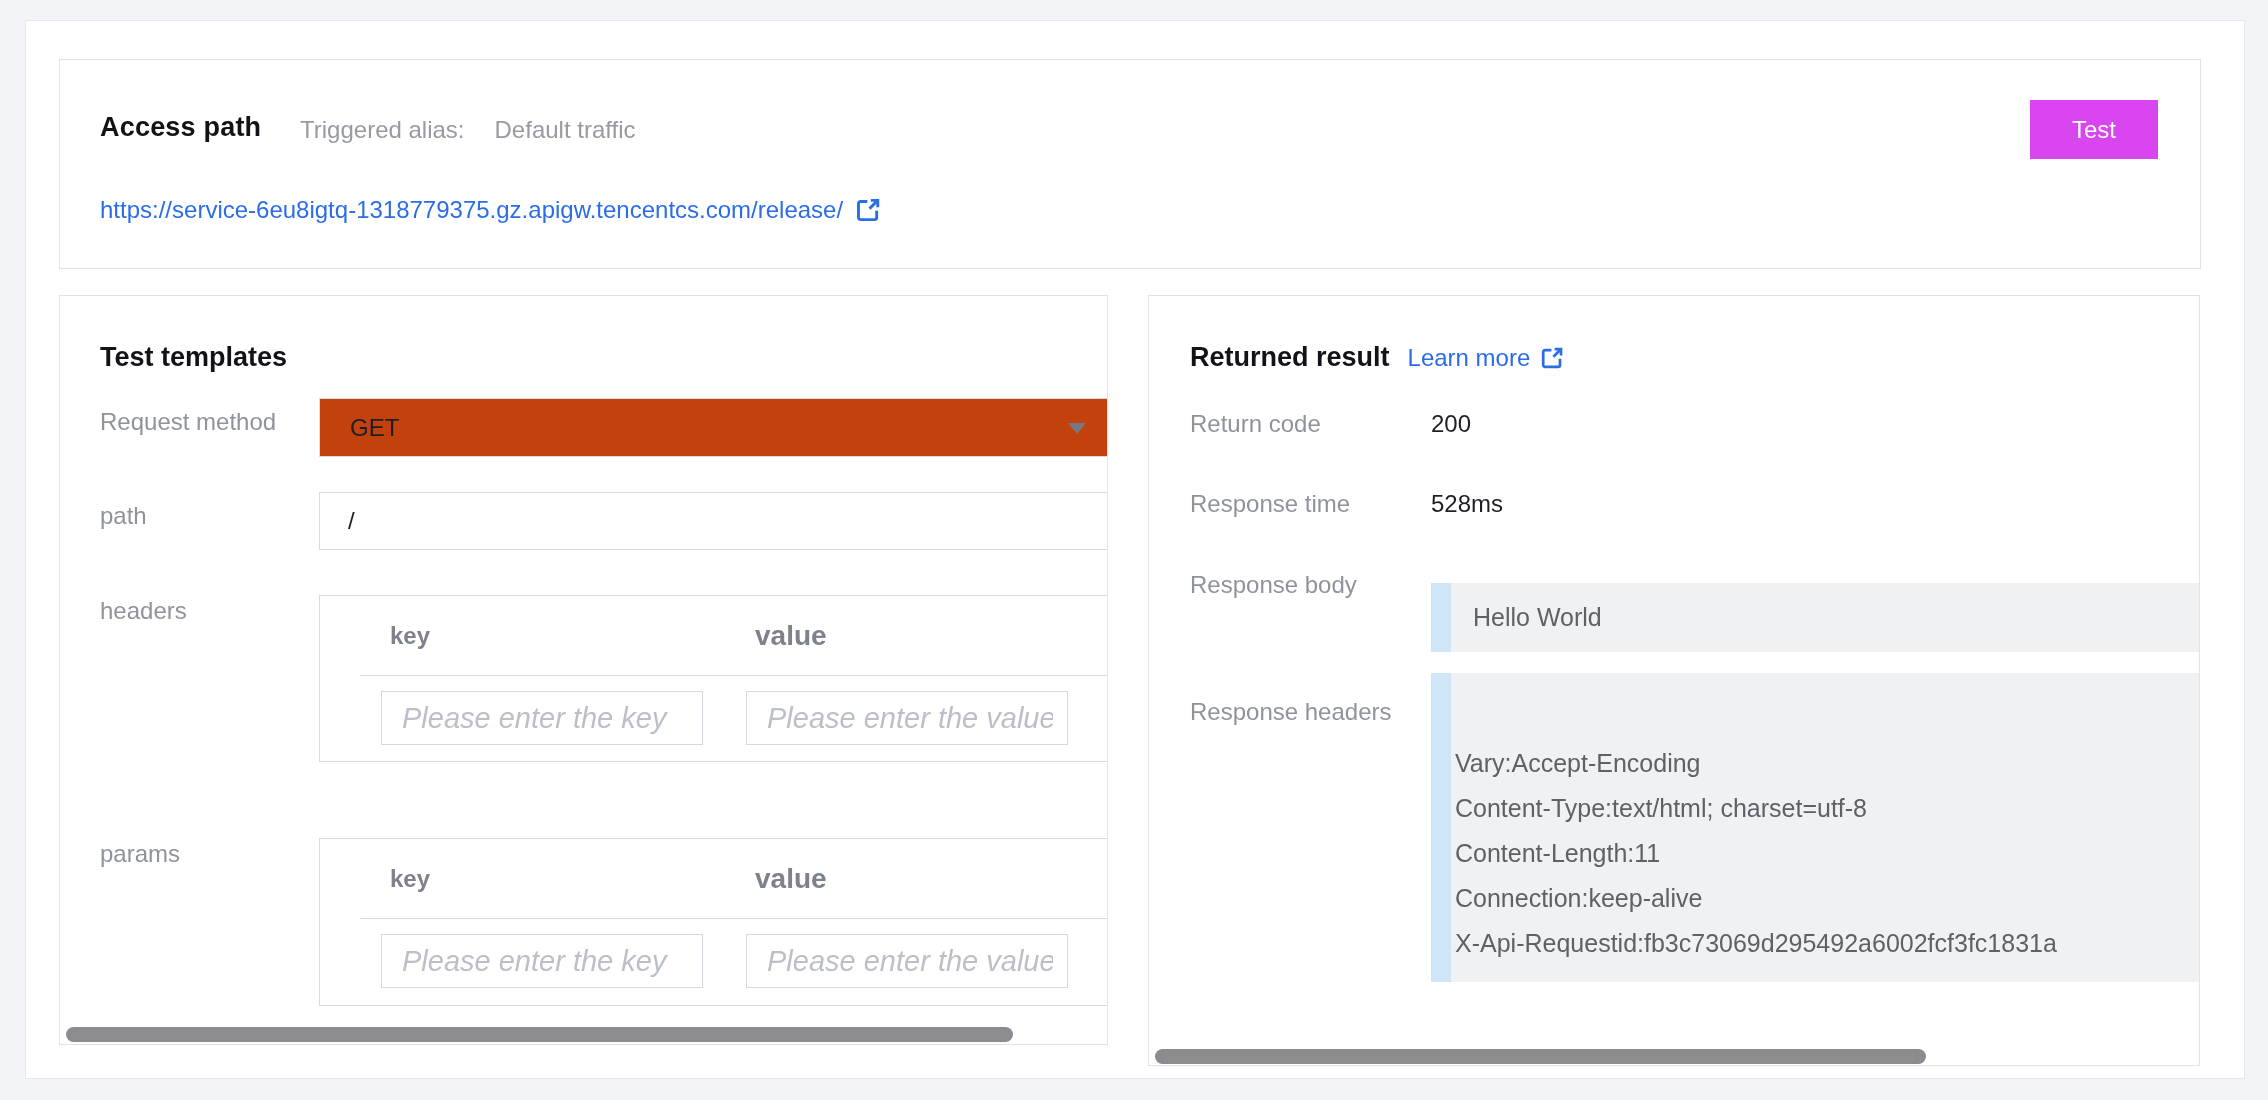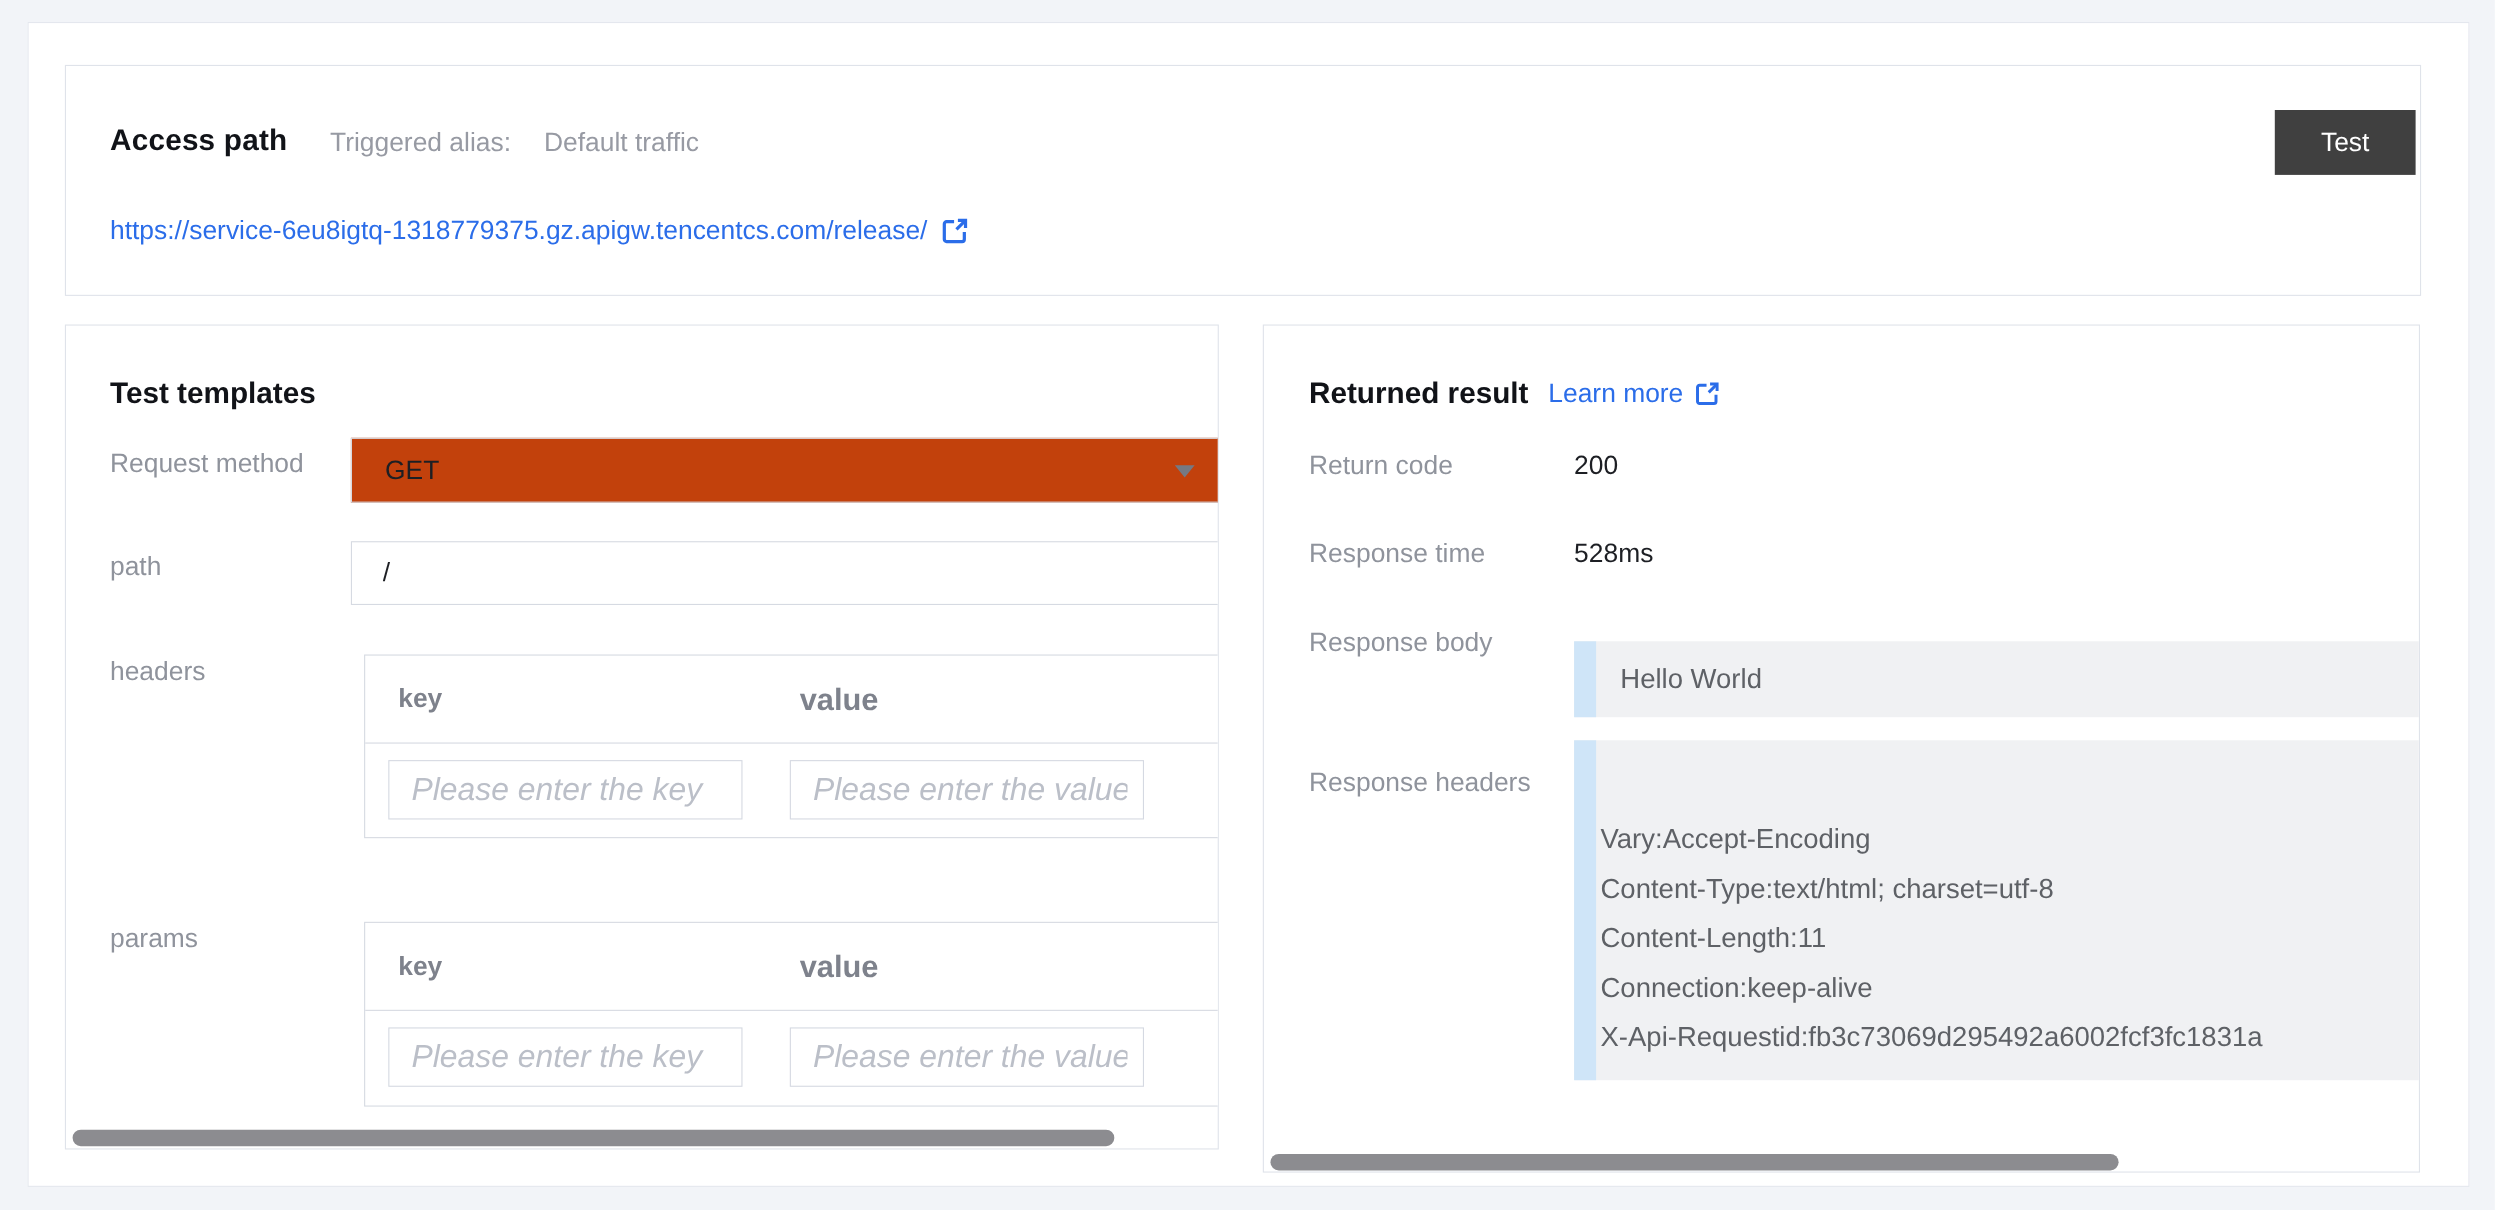--- a/index.html
+++ b/index.html
@@ -27,22 +27,22 @@
   .alias-wrap { position:absolute; left:240px; top:56px; font-size:24px; color:#979aa3; }
   .alias-value { margin-left:30px; }
   .url-link {
     position:absolute; left:40px; top:136px;
     font-size:24px; color:#2b6de9; text-decoration:none;
     display:flex; align-items:center; gap:12px; cursor:pointer;
   }
   .ext-icon { display:inline-block; width:26px; height:26px; color:#2b6de9; }
   .test-btn {
     position:absolute; left:1970px; top:40px; width:128px; height:59px;
-    background:#404040; color:#ffffff; border:none; font-size:24px;
-    font-family:"Liberation Sans", sans-serif; cursor:pointer;margin-left:38px;
+    background:#d946ef; color:#ffffff; border:none; font-size:24px;
+    font-family:"Liberation Sans", sans-serif; cursor:pointer;
   }
   
   .left-panel  { left:33px;   top:274px; width:1049px; height:750px; overflow:hidden; }
   .right-panel { left:1122px; top:274px; width:1052px; height:771px; overflow:hidden; }
   .panel-title {
     position:absolute; left:40px; font-size:27px; font-weight:bold; color:#111318;
   }
   .form-label { position:absolute; left:40px; font-size:24px; color:#8f939c; }
   .control-box {
     position:absolute; left:259px; width:790px; background:#c2410c;
@@ -54,21 +54,21 @@
     position:absolute; right:22px; top:24px; width:0; height:0;
     border-left:9px solid transparent; border-right:9px solid transparent;
     border-top:11px solid #757983;
   }
   .text-input {
     position:absolute; border:1.5px solid #d6dae2; background:#fff;
     font-family:"Liberation Sans", sans-serif; font-size:24px; color:#1d1f24;
     padding:0 0 0 28px; outline:none;
   }
   .path-input { left:259px; top:196px; width:790px; height:58px; }
-  .kv-table { position:absolute; left:271px; width:790px; border:1.5px solid #d6dae2; background:#fff; }
+  .kv-table { position:absolute; left:259px; width:790px; border:1.5px solid #d6dae2; background:#fff;padding-left:40px; }
   .headers-table { top:299px; height:167px; }
   .params-table  { top:542px; height:168px; }
   .kv-head { position:relative; height:80px; border-bottom:1.5px solid #d6dae2; }
   .kv-head .kv-col-key   { position:absolute; left:30px;  line-height:80px; font-size:24px; font-weight:bold; color:#7e828c; }
   .kv-head .kv-col-value { position:absolute; left:395px; line-height:80px; font-size:28px; font-weight:bold; color:#7e828c; }
   .kv-row { position:relative; height:85px; }
   .kv-input {
     position:absolute; top:15px; height:54px; width:322px;
     border:1.5px solid #d5d9e2; font-family:"Liberation Sans", sans-serif;
     font-size:29px; color:#ec4899; padding:0 14px 0 20px; outline:none;font-style:italic;

